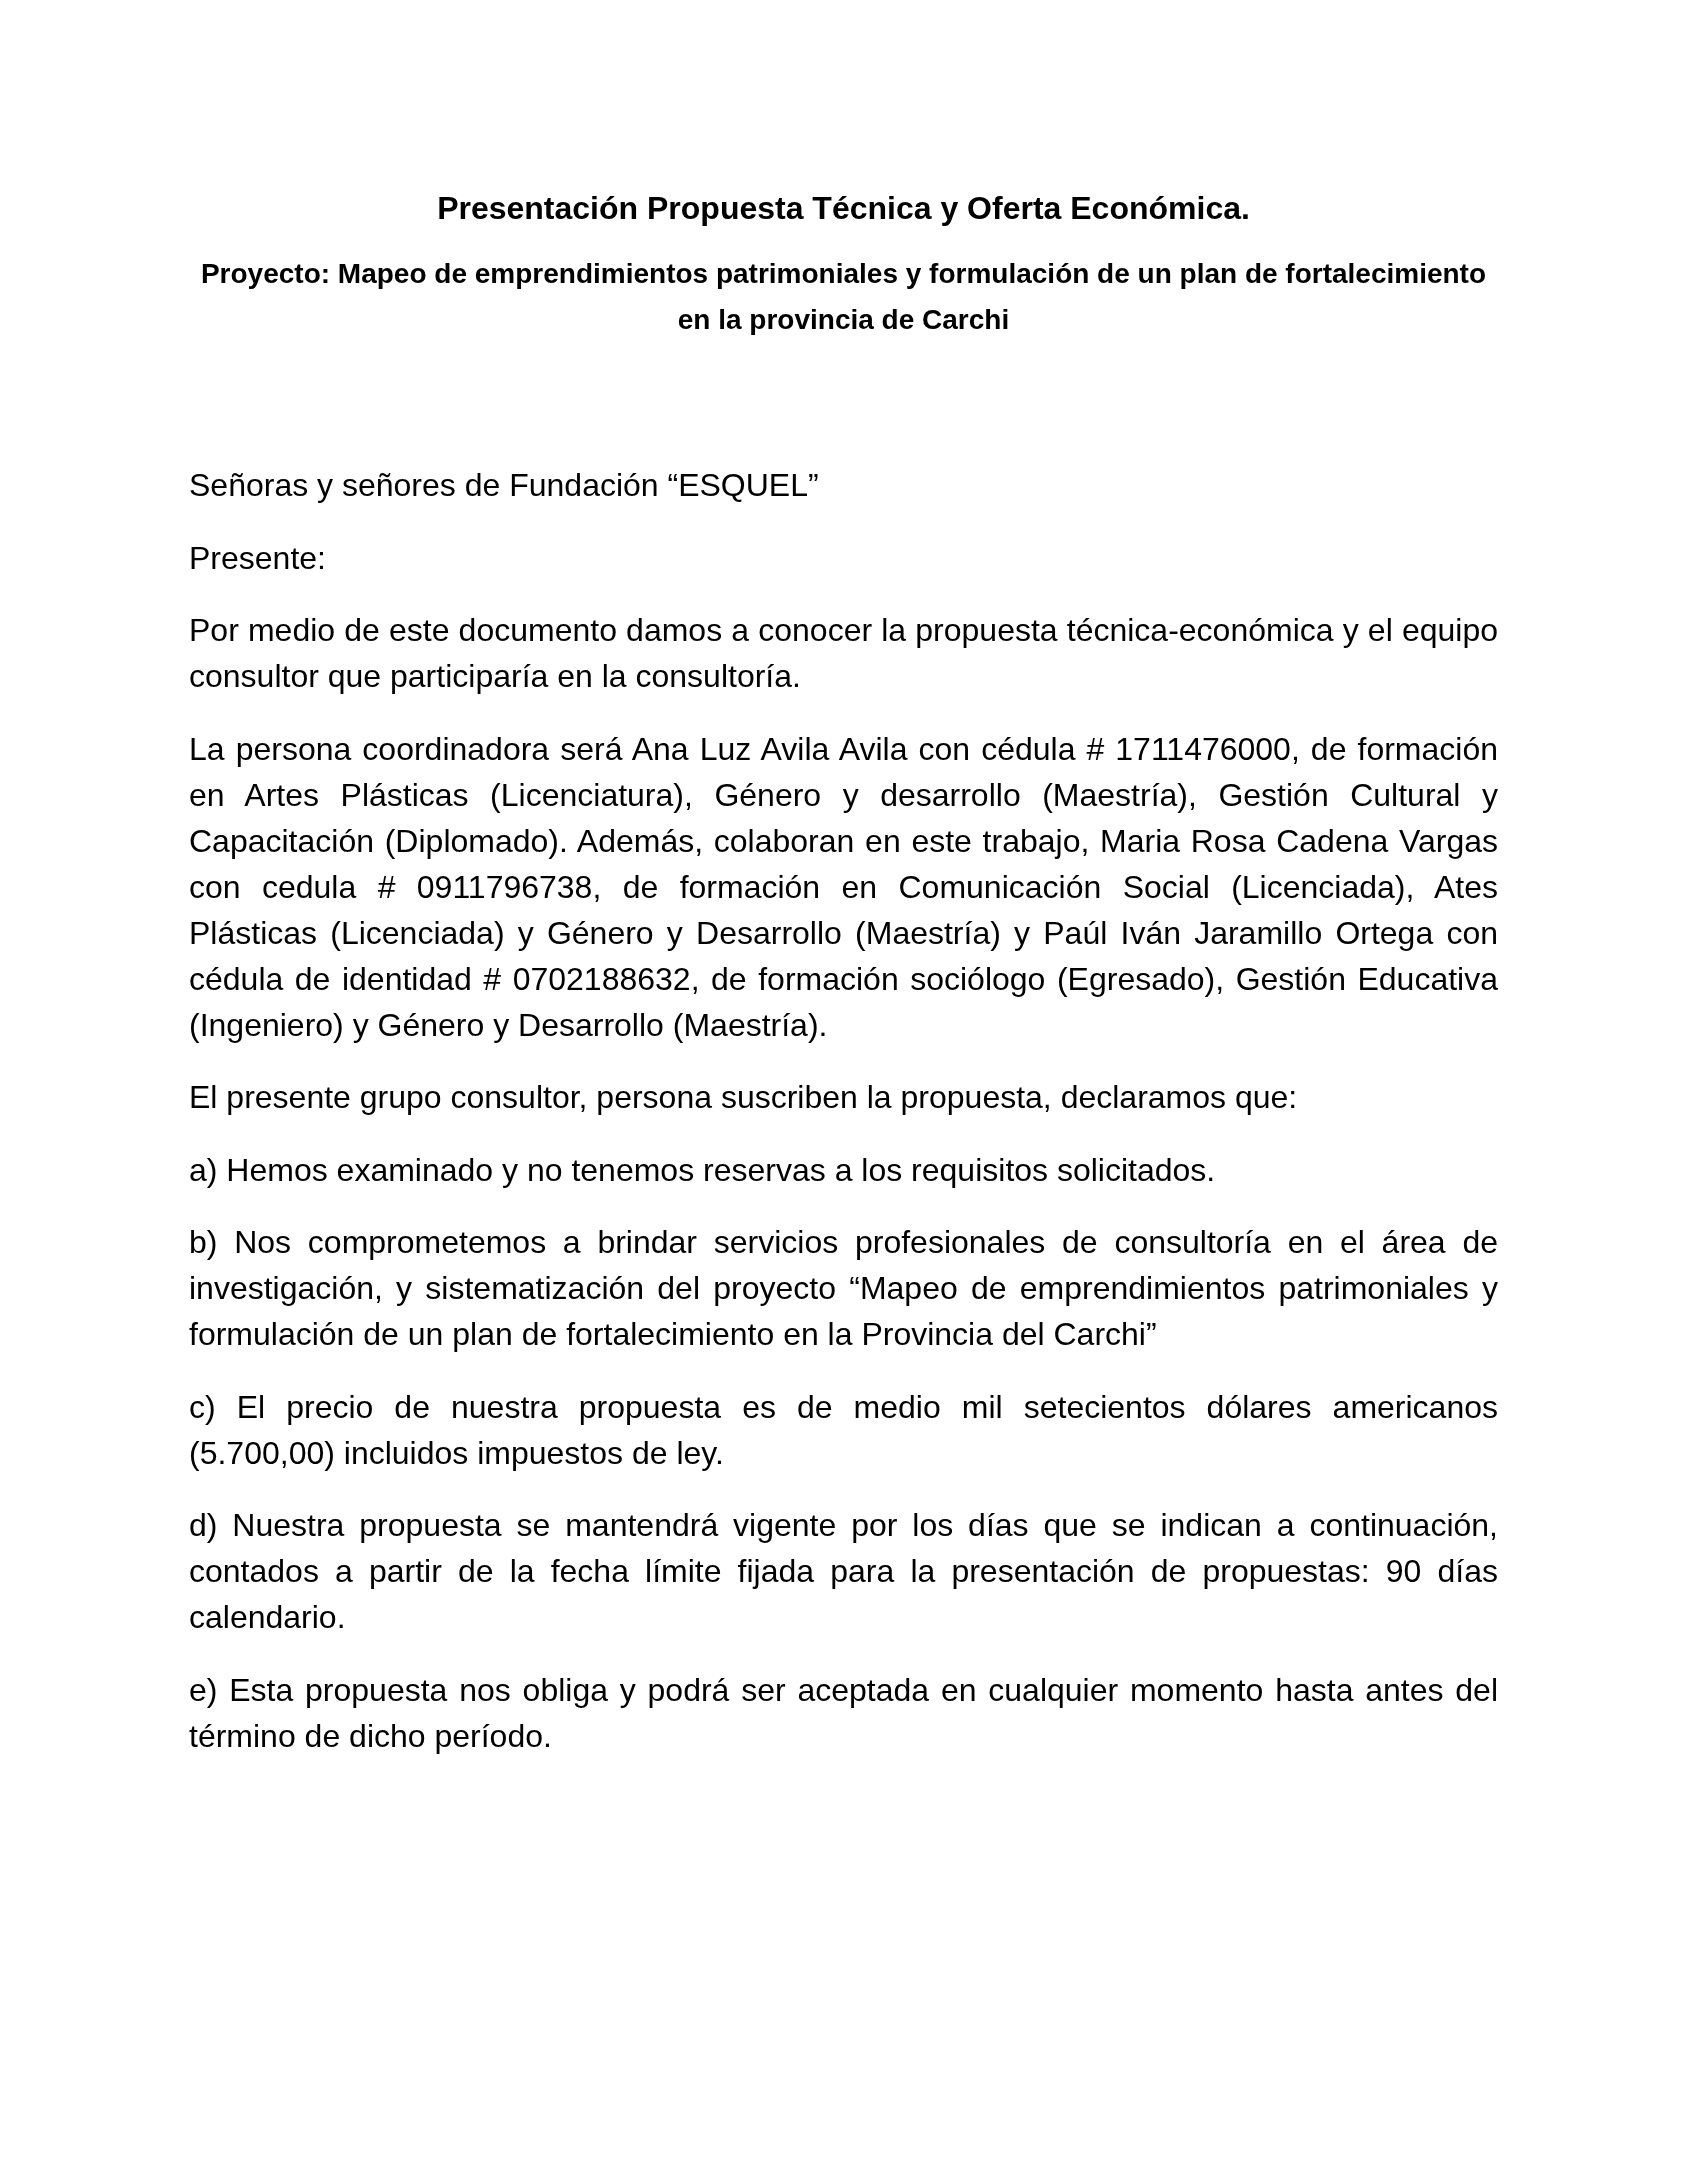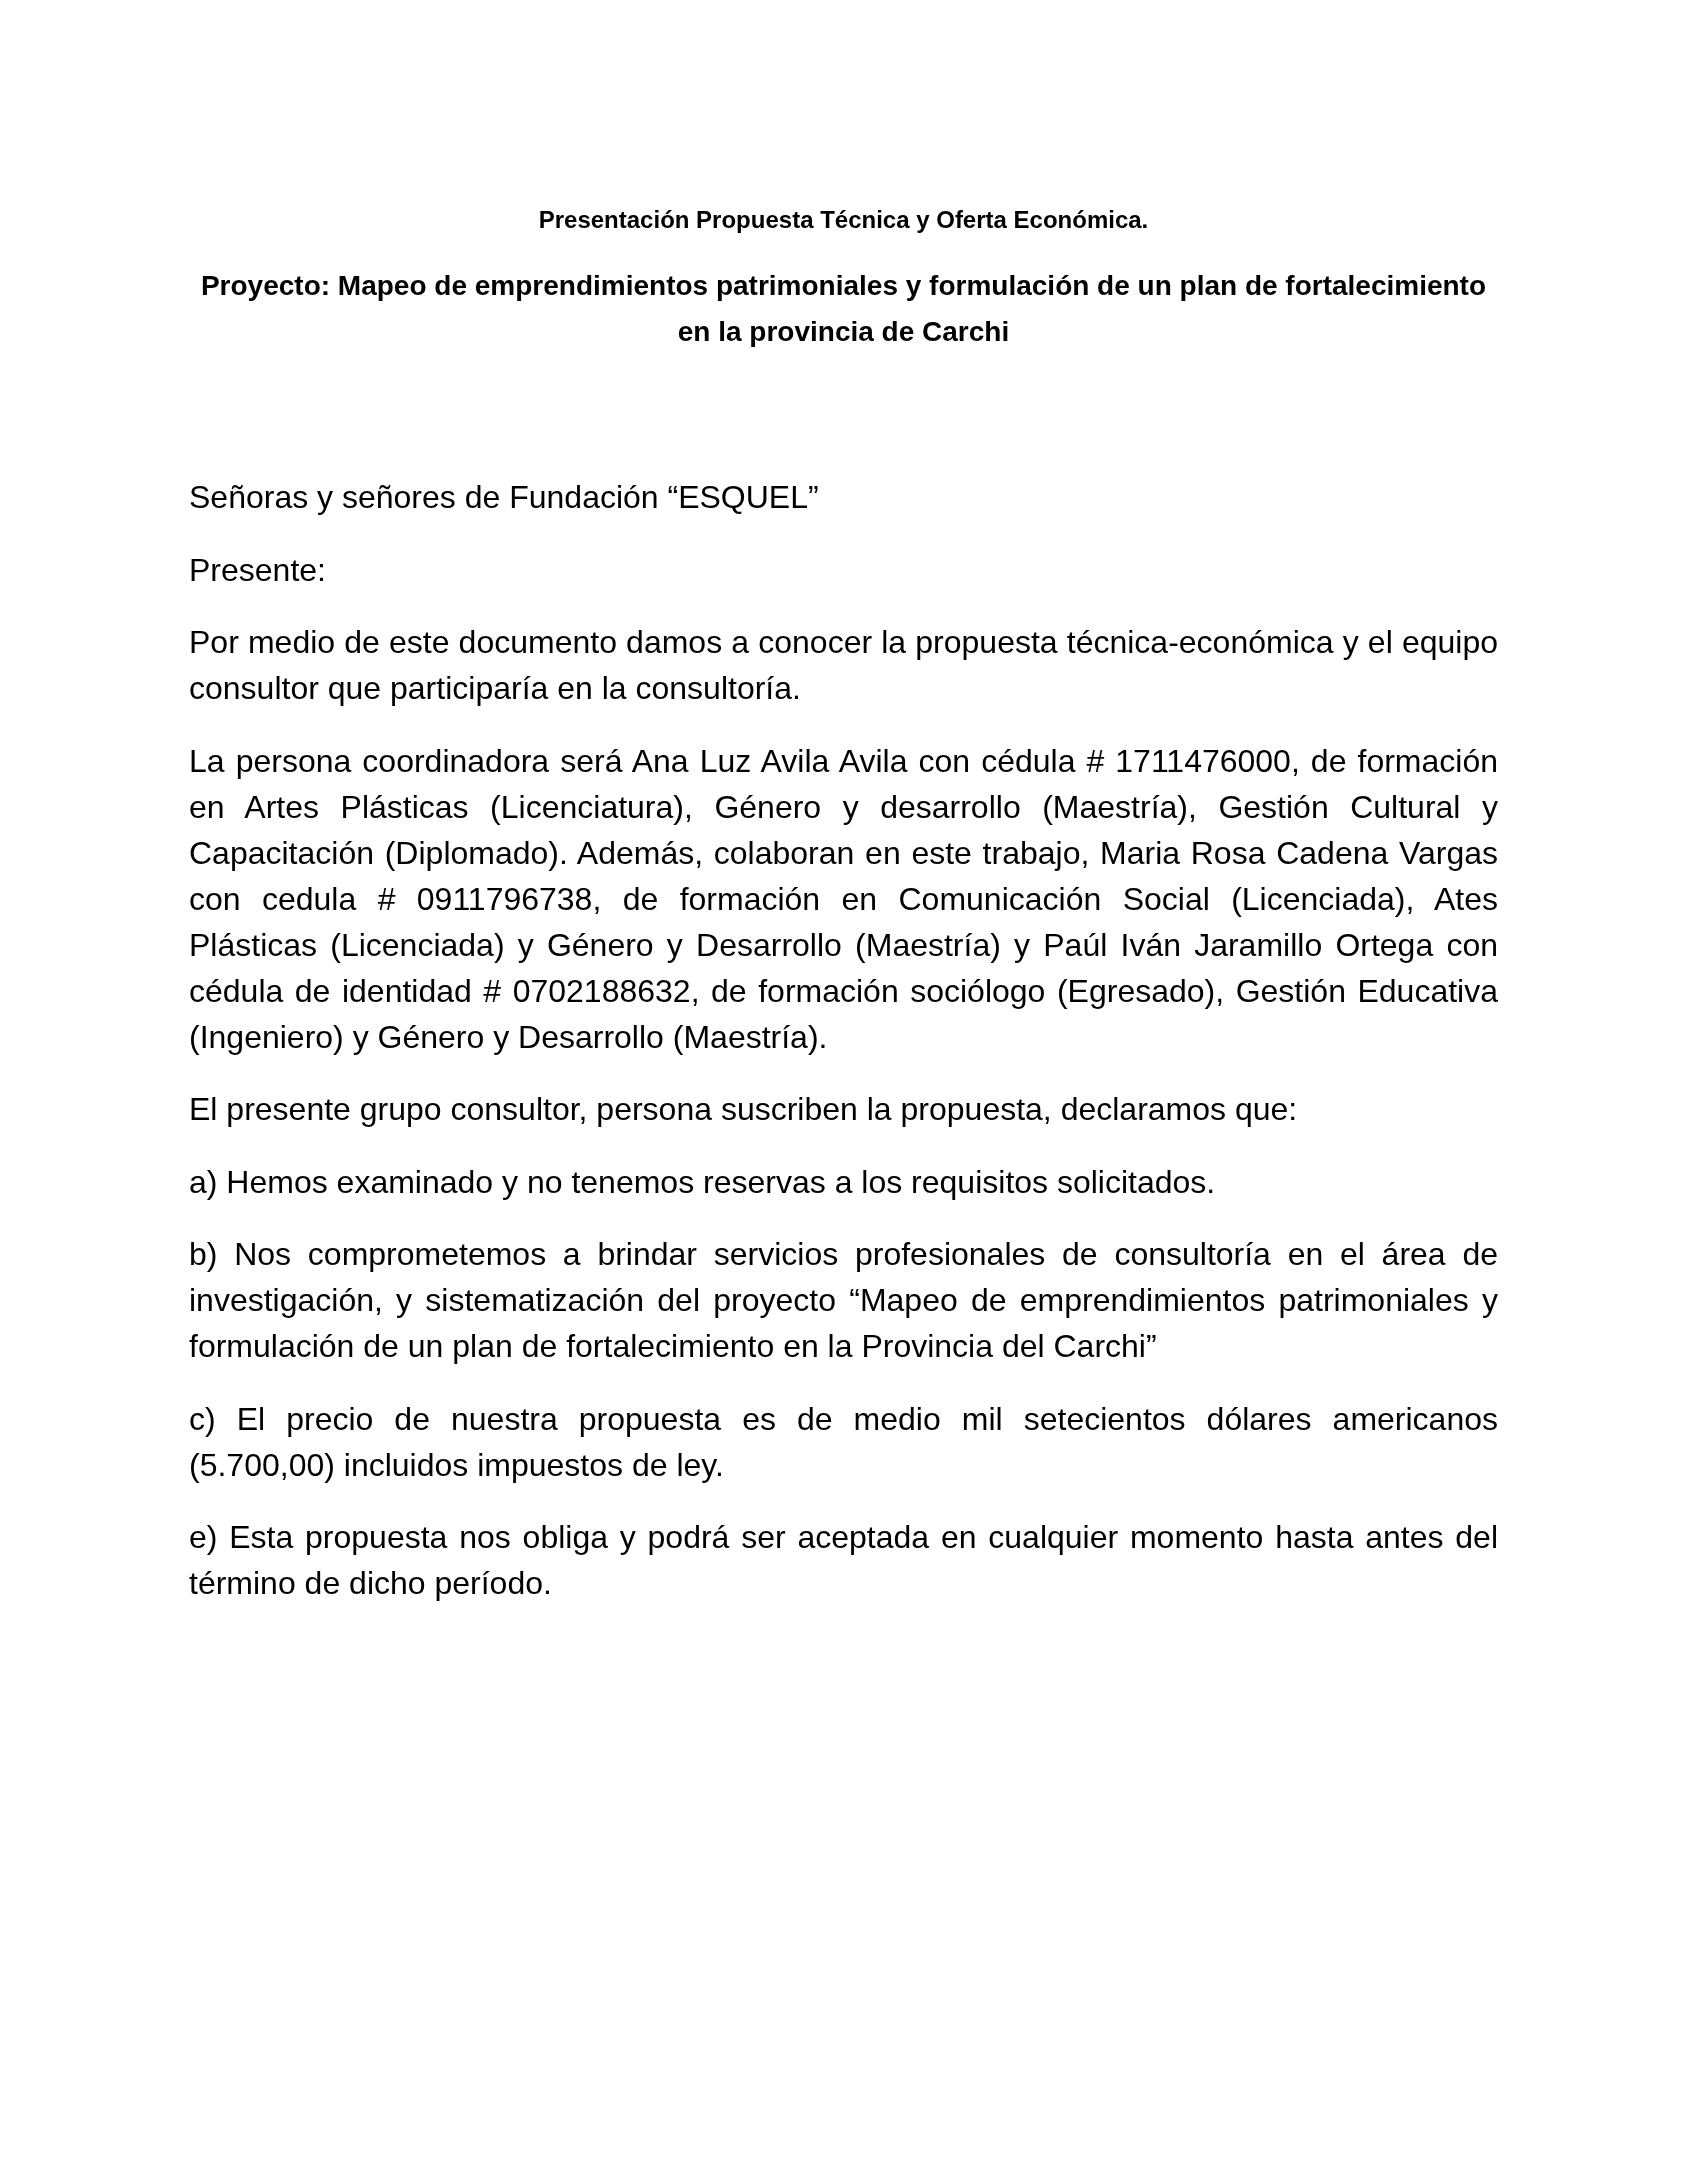--- a/index.html
+++ b/index.html
@@ -13,24 +13,24 @@
     height: 2183px;
     background: #ffffff;
     box-sizing: border-box;
     padding: 185px 189px 0 189px;
     font-family: "Liberation Sans", "DejaVu Sans", sans-serif;
     font-size: 32px;
     line-height: 46px;
     color: #000000;
   }
   .doc-title {
-    margin: 12px 0 20px 0;
+    margin: 0 0 20px 0;
     text-align: center;
     font-weight: bold;
-    font-size: 24px;
+    font-size: 32px;
   }
   .project-heading {
     margin: 0 0 119px 0;
     text-align: center;
     font-weight: bold;
     font-size: 28px;
   }
   .para {
     margin: 0 0 26.5px 0;
     text-align: left;
@@ -57,18 +57,19 @@
   <p class="para justified">La persona coordinadora será Ana Luz Avila Avila con cédula # 1711476000, de formación en Artes Plásticas (Licenciatura), Género y desarrollo (Maestría), Gestión Cultural y Capacitación (Diplomado). Además, colaboran en este trabajo, Maria Rosa Cadena Vargas con cedula # 0911796738, de formación en Comunicación Social (Licenciada), Ates Plásticas (Licenciada) y Género y Desarrollo (Maestría) y Paúl Iván Jaramillo Ortega con cédula de identidad # 0702188632, de formación sociólogo (Egresado), Gestión Educativa (Ingeniero) y Género y Desarrollo (Maestría).</p>
 
   <p class="para justified">El presente grupo consultor, persona suscriben la propuesta, declaramos que:</p>
 
   <p class="para justified">a) Hemos examinado y no tenemos reservas a los requisitos solicitados.</p>
 
   <p class="para justified">b) Nos comprometemos a brindar servicios profesionales de consultoría en el área de investigación, y sistematización del proyecto “Mapeo de emprendimientos patrimoniales y formulación de un plan de fortalecimiento en la Provincia del Carchi”</p>
 
   <p class="para justified">c) El precio de nuestra propuesta es de medio mil setecientos dólares americanos (5.700,00) incluidos impuestos de ley.</p>
 
+  <p class="para justified">d) Nuestra propuesta se mantendrá vigente por los días que se indican a continuación, contados a partir de la fecha límite fijada para la presentación de propuestas: 90 días calendario.</p>
 
   <p class="para justified">e) Esta propuesta nos obliga y podrá ser aceptada en cualquier momento hasta antes del término de dicho período.</p>
 
 
 </div>
 
 
 </body></html>

